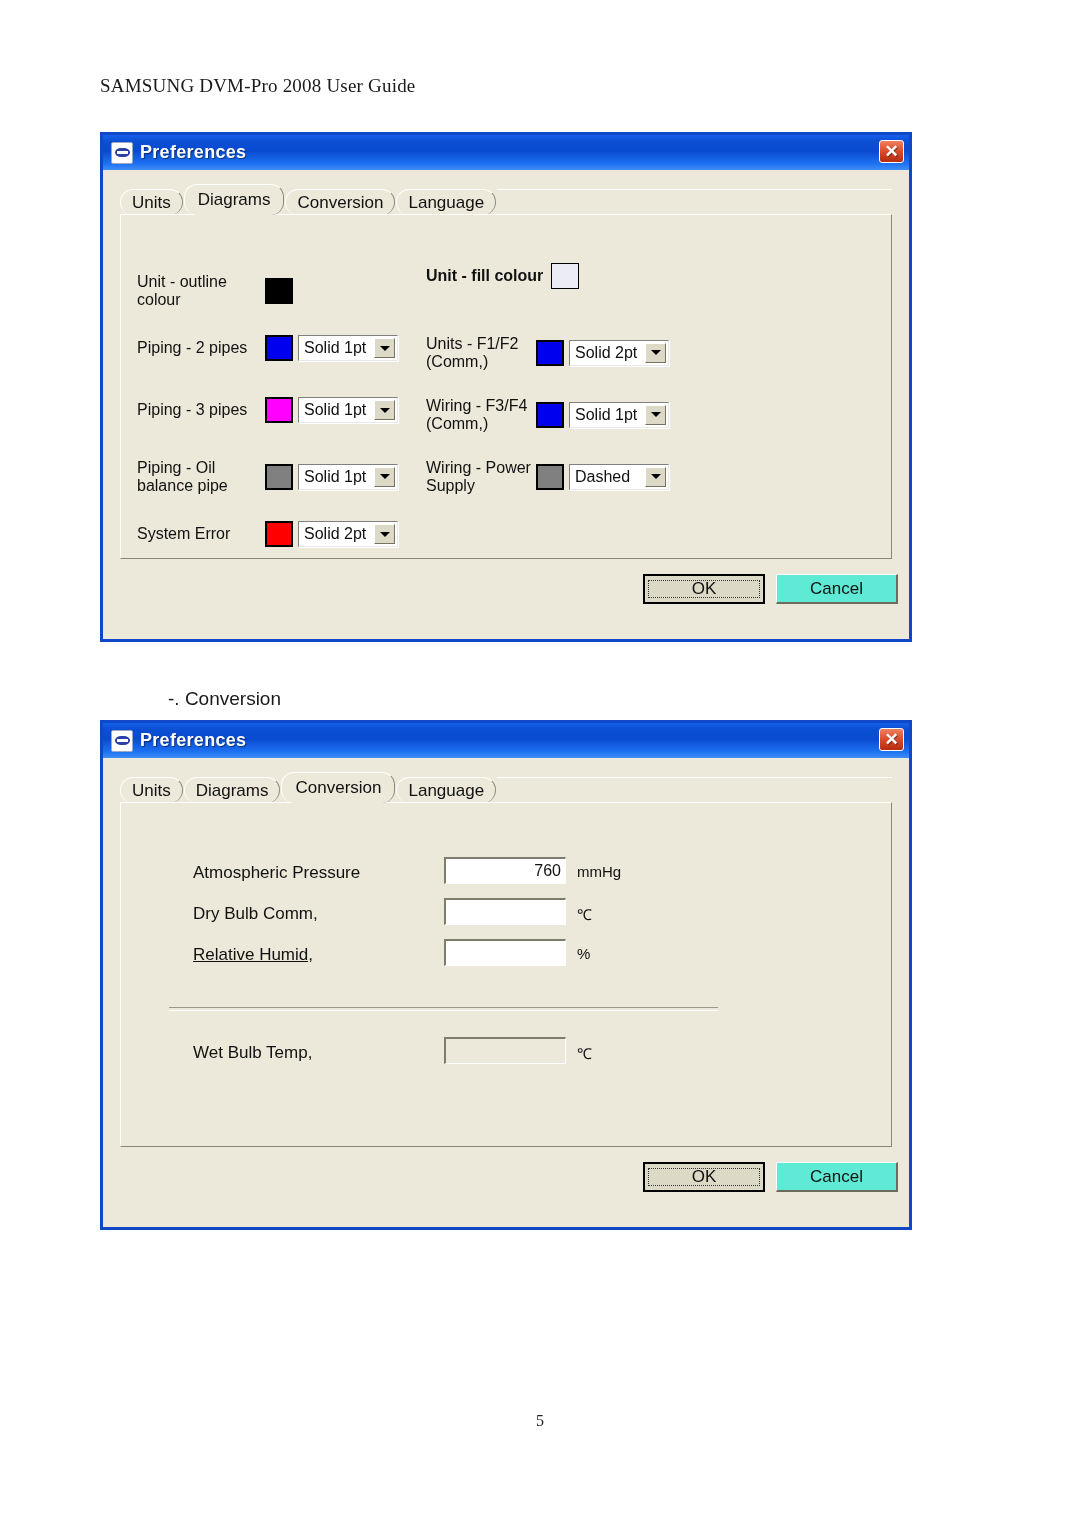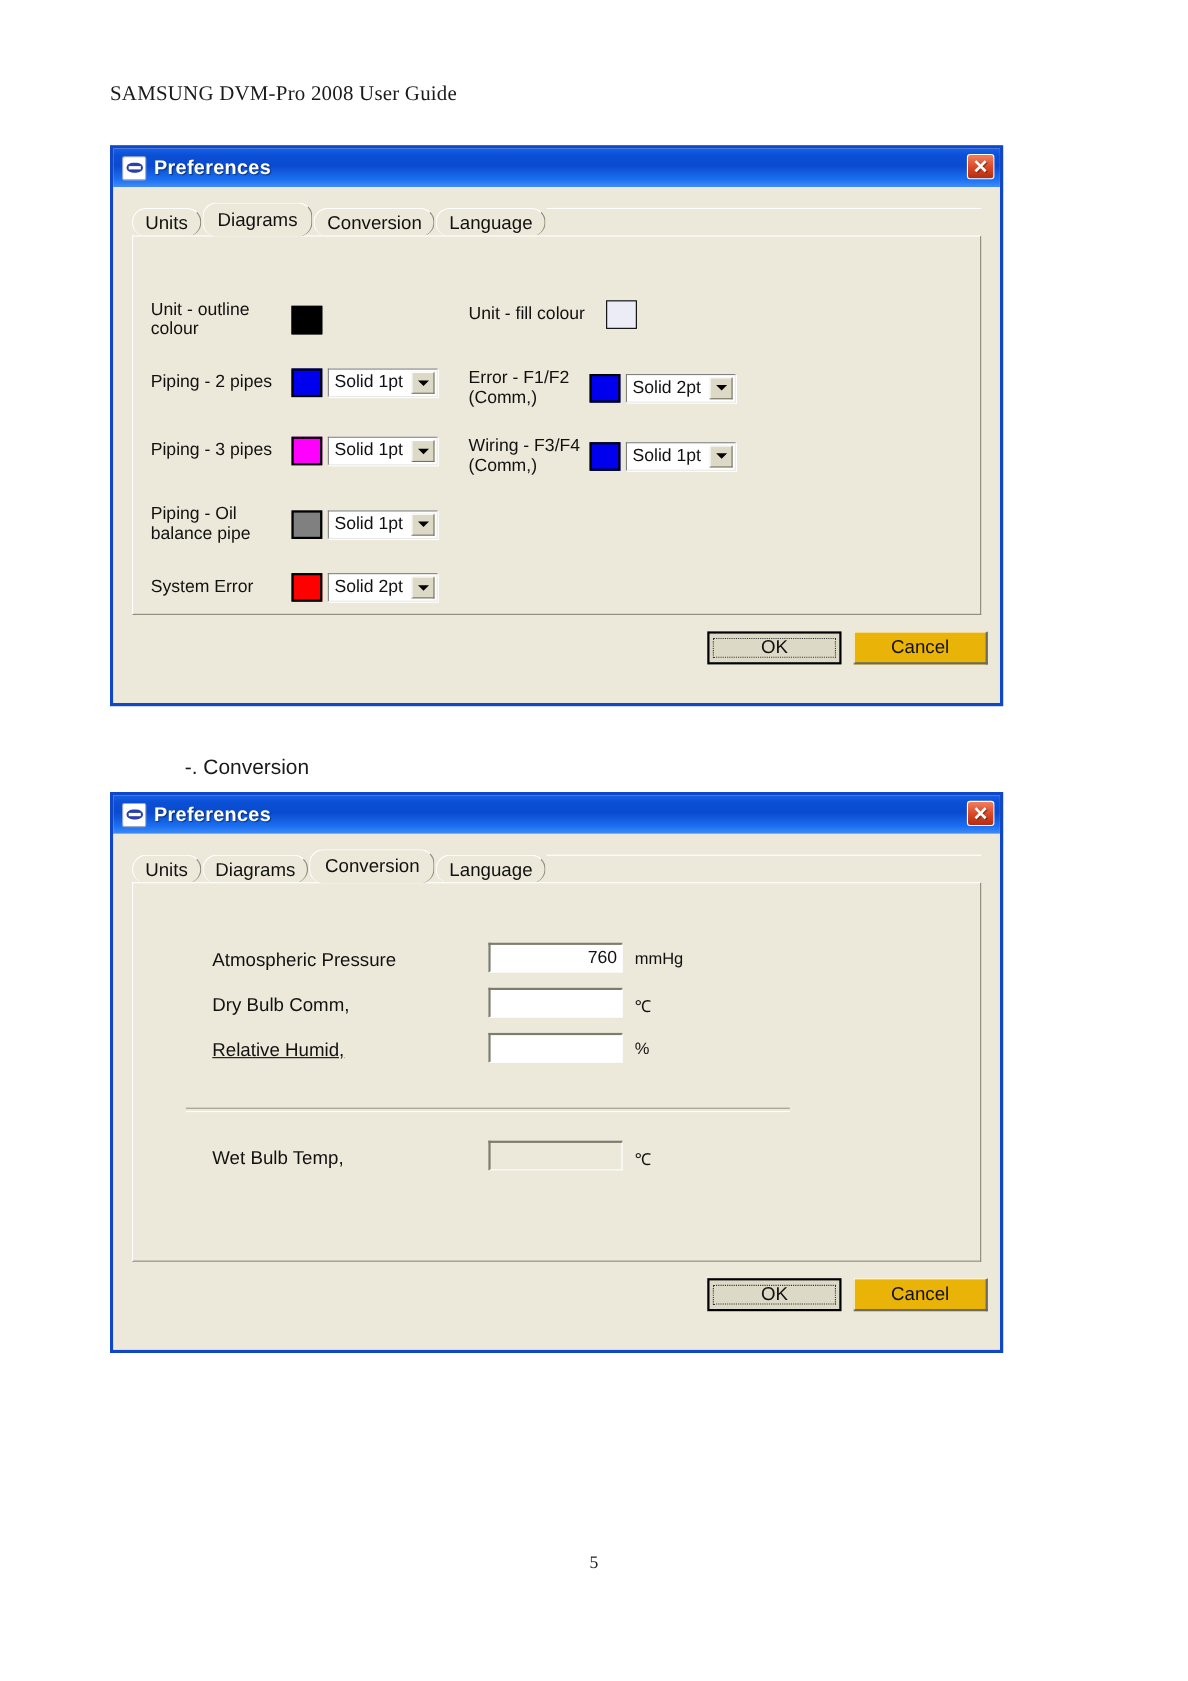--- a/index.html
+++ b/index.html
@@ -286,21 +286,21 @@
     position: absolute;
     height: 2px;
     border-top: 1px solid #9a988a;
     border-bottom: 1px solid #ffffff;
   }
 
   
   .btn {
     position: absolute;
     height: 30px;
-    background: #eab308;
+    background: #5eead4;
     border-top: 1px solid #ffffff;
     border-left: 1px solid #ffffff;
     border-right: 2px solid #6d6b5b;
     border-bottom: 2px solid #6d6b5b;
     display: flex;
     align-items: center;
     justify-content: center;
     font-size: 17px;
     color: #111;
     box-sizing: border-box;
@@ -355,37 +355,37 @@
       <div class="tabs-rest"></div>
     </div>
 
     <div class="tabpanel">
 
       <div class="row" style="left:16px; top:58px;">
         <span class="lbl" style="width:128px;">Unit - outline
 colour</span>
         <span class="swatch" id="sw-unit-outline" style="background: rgb(0, 0, 0);"></span>
       </div>
-      <div class="row" style="left:305px; top:58px;">
+      <div class="row" style="left:305px; top:48px;font-weight:bold;">
         <span class="lbl" style="width:125px;">Unit - fill colour</span>
         <span class="swatch thin" id="sw-unit-fill" style="background: rgb(236, 236, 246);"></span>
       </div>
 
       <div class="row" style="left:16px; top:120px;">
         <span class="lbl" style="width:128px;">Piping - 2 pipes</span>
         <span class="swatch" id="sw-piping2" style="background: rgb(0, 0, 238);"></span>
         <span class="combo" style="width:100px; margin-left:5px;">
           <span class="val">Solid 1pt</span>
           <span class="arrowbox">
               <span class="caret"></span>
             </span>
         </span>
       </div>
       <div class="row" style="left:305px; top:120px;">
-        <span class="lbl" style="width:110px;">Error - F1/F2
+        <span class="lbl" style="width:110px;">Units - F1/F2
 (Comm,)</span>
         <span class="swatch" id="sw-wiringf1f2" style="background: rgb(0, 0, 238);"></span>
         <span class="combo" style="width:100px; margin-left:5px;">
           <span class="val">Solid 2pt</span>
           <span class="arrowbox">
               <span class="caret"></span>
             </span>
         </span>
       </div>
 
@@ -410,20 +410,31 @@
             </span>
         </span>
       </div>
 
       <div class="row" style="left:16px; top:244px;">
         <span class="lbl" style="width:128px;">Piping - Oil
 balance pipe</span>
         <span class="swatch" id="sw-pipingoil" style="background: rgb(128, 128, 128);"></span>
         <span class="combo" style="width:100px; margin-left:5px;">
           <span class="val">Solid 1pt</span>
+          <span class="arrowbox">
+              <span class="caret"></span>
+            </span>
+        </span>
+      </div>
+      <div class="row" style="left:305px; top:244px;">
+        <span class="lbl" style="width:110px;">Wiring - Power
+Supply</span>
+        <span class="swatch" id="sw-wiringpower" style="background: rgb(128, 128, 128);"></span>
+        <span class="combo" style="width:100px; margin-left:5px;">
+          <span class="val">Dashed</span>
           <span class="arrowbox">
               <span class="caret"></span>
             </span>
         </span>
       </div>
 
       <div class="row" style="left:16px; top:306px;">
         <span class="lbl" style="width:128px;">System Error</span>
         <span class="swatch" id="sw-systemerror" style="background: rgb(255, 0, 0);"></span>
         <span class="combo" style="width:100px; margin-left:5px;">

